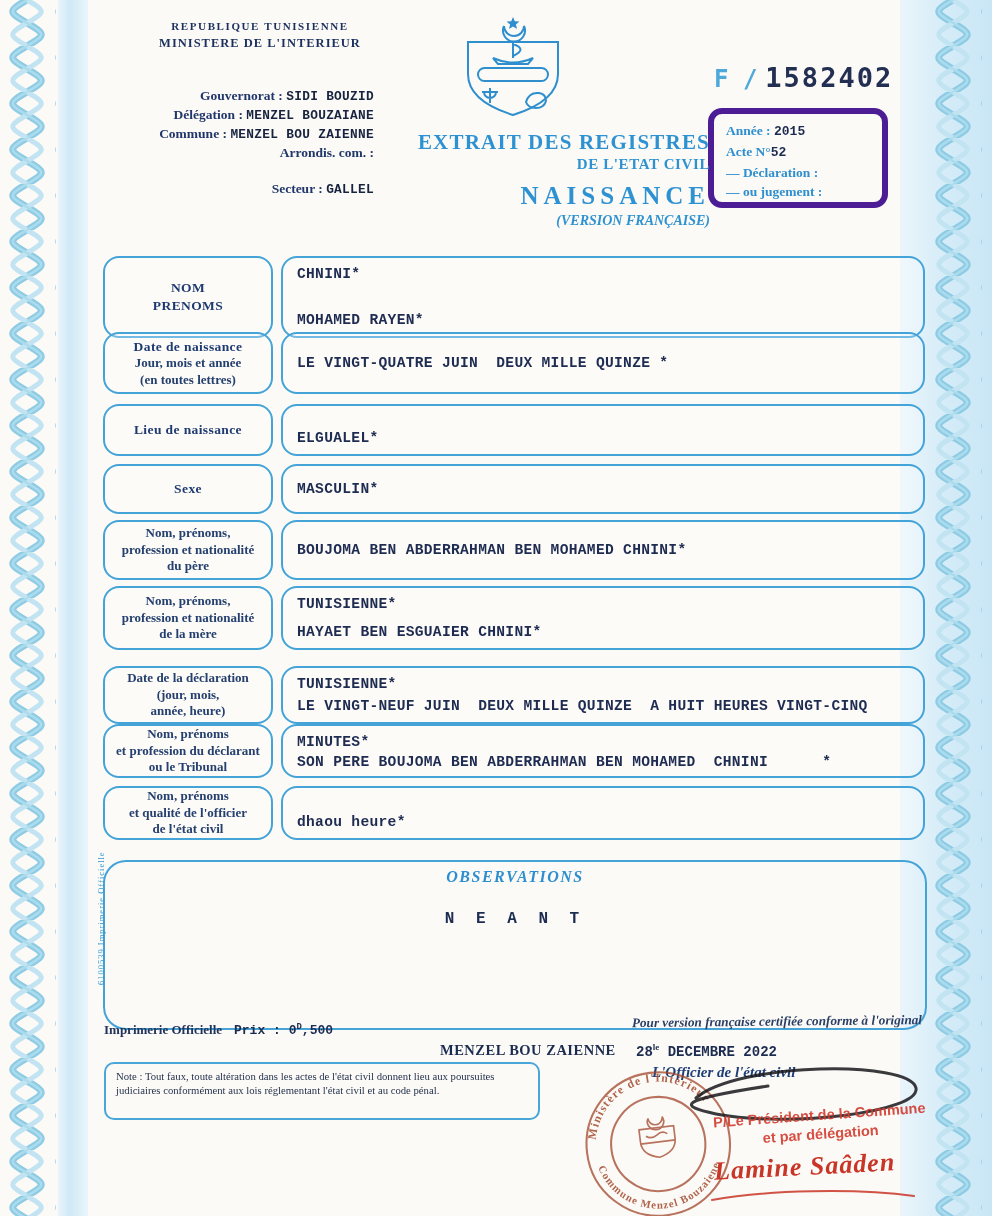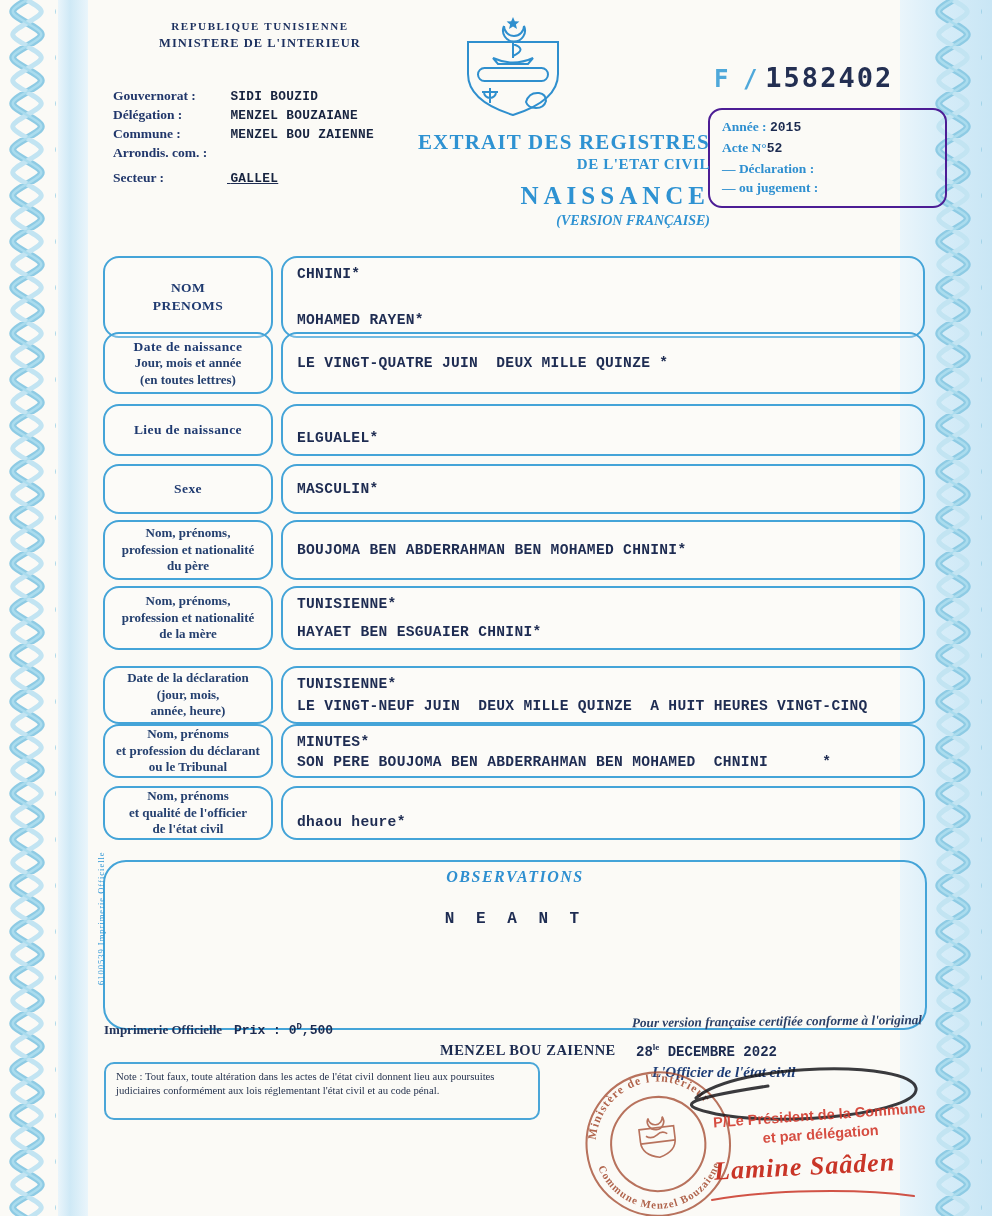--- a/index.html
+++ b/index.html
@@ -11,29 +11,29 @@
   .band-right{right:0;width:92px;background:linear-gradient(90deg,#eaf5fb,#d5ecf8 50%,#c9e6f5);}
   .wave-strip{position:absolute;top:0;}
   
   .hdr-rep,.hdr-min{position:absolute;left:120px;width:280px;text-align:center;font-weight:700;color:#1b2f5e;}
   .hdr-rep{top:20px;font-size:11px;letter-spacing:1.6px;}
   .hdr-min{top:36px;font-size:12.5px;letter-spacing:1px;}
   .emblem{position:absolute;left:438px;top:12px;}
   .serial{position:absolute;left:714px;top:62px;font-family:"DejaVu Sans Mono",monospace;white-space:nowrap;}
   .serial-prefix{color:#4fa8da;font-size:24px;font-weight:700;margin-right:8px;}
   .serial-number{color:#232f52;font-size:27px;font-weight:700;letter-spacing:2px;}
-  .actbox{position:absolute;left:708px;top:108px;width:239px;height:100px;border:2px solid #4c1d95;
+  .actbox{position:absolute;left:708px;top:108px;width:180px;height:100px;border:6px solid #4c1d95;
           border-radius:14px;padding:7px 12px;box-sizing:border-box;font-size:13.5px;}
   .actbox .l{line-height:1.45;}
   .ab-blue{color:#2e8fd0;font-weight:700;}
   .ab-dark{color:#1c2b50;font-weight:700;font-family:"Liberation Mono",monospace;font-size:13px;}
   
   .admin{position:absolute;left:113px;top:88px;font-size:13.5px;}
-  .admin-row{height:19px;white-space:nowrap;}
-  .admin-row.last{margin-top:6px;text-decoration:underline;}
+  .admin-row{height:19px;white-space:nowrap;text-align:right;}
+  .admin-row.last{margin-top:17px;}
   .admin-label{display:inline-block;width:114px;color:#21376b;font-weight:600;}
   .admin-value{font-family:"Liberation Mono",monospace;font-weight:700;font-size:12.8px;color:#17233f;letter-spacing:.3px;}
   
   .title{position:absolute;left:310px;top:130px;width:400px;text-align:right;color:#2e92d2;}
   .t1{font-size:21px;font-weight:700;letter-spacing:1.2px;}
   .t2{font-size:15px;font-weight:700;letter-spacing:.6px;margin-top:1px;}
   .t3{font-size:25px;font-weight:700;letter-spacing:5px;margin-top:9px;}
   .t4{font-size:14px;font-style:italic;font-weight:700;margin-top:3px;}
   
   .form{position:absolute;left:103px;top:252px;width:824px;height:964px;}

